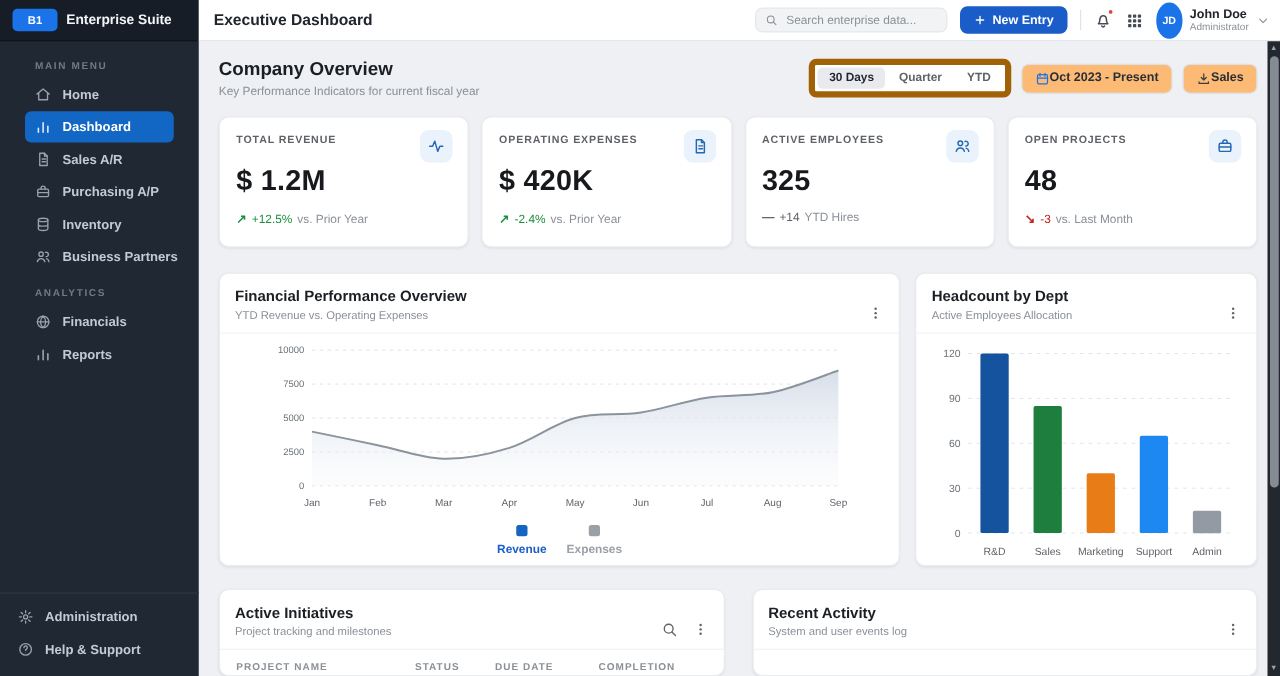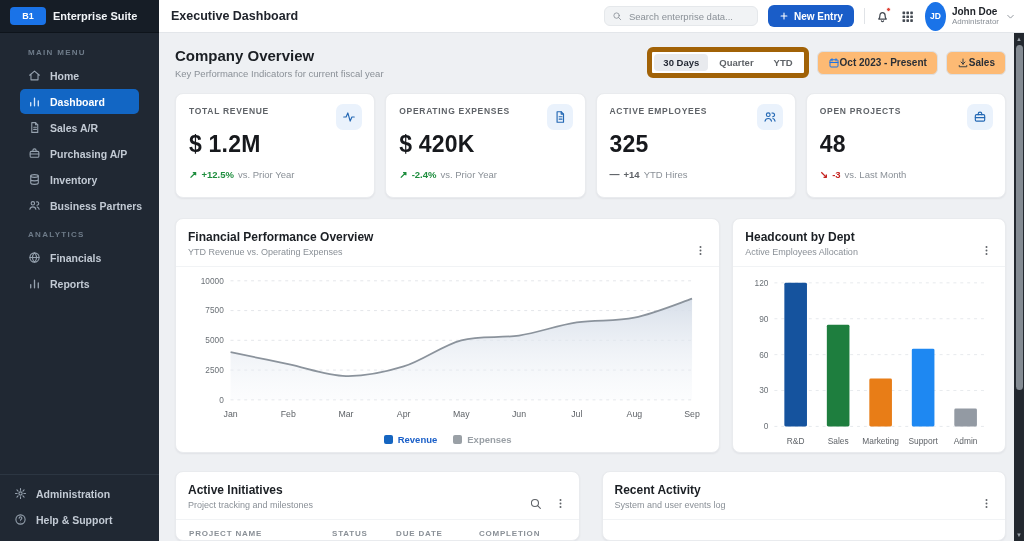--- a/index.html
+++ b/index.html
@@ -59,37 +59,37 @@
 
   
   .kpi-row{display:flex;gap:10px;height:105px;margin-bottom:20px;flex-shrink:0;}
   .card{background:#fff;border-radius:8px;border:1px solid #e9ebee;box-shadow:0 1px 2px rgba(16,24,40,.06);}
   .kpi-card{flex:1;position:relative;padding:12px 13px;}
   .kpi-label{font-size:8.5px;font-weight:bold;color:#5f6368;letter-spacing:.7px;padding-right:34px;}
   .kpi-chip{position:absolute;top:10px;right:12px;width:26px;height:26px;border-radius:7px;background:#eaf2fc;color:#2468b4;display:flex;align-items:center;justify-content:center;}
   .kpi-chip svg{width:14px;height:14px;}
   .kpi-value{font-size:23px;font-weight:bold;color:#17191d;margin-top:15px;letter-spacing:.2px;}
   .kpi-trend{display:flex;align-items:center;gap:4px;margin-top:11px;font-size:9.5px;}
-  .tg{font-weight:bold;font-size:10px;} .tv{font-weight:bold;text-align:center;}
+  .tg{font-weight:bold;font-size:10px;} .tv{font-weight:normal;text-align:center;}
   .t-green{color:#1e8e3e;} .t-red{color:#c5221f;} .t-gray{color:#5f6368;}
   .kpi-context{color:#8a9097;}
 
   
   .charts-row{display:flex;gap:12px;height:235px;margin-bottom:18px;flex-shrink:0;min-height:0;}
   .chart-card{overflow:hidden;display:flex;flex-direction:column;min-width:0;}
   .chart-card-financial{flex:2;}
   .chart-card-headcount{flex:1;}
   .card-header{display:flex;align-items:flex-end;padding:11px 12px 9px;border-bottom:1px solid #f1f3f5;flex-shrink:0;}
   .card-title{font-size:12px;font-weight:bold;color:#1b1f24;}
   .card-sub{font-size:9px;color:#8a9097;margin-top:3px;}
   .card-actions{margin-left:auto;display:flex;gap:12px;align-items:center;color:#5f6368;}
   .kebab,.hdr-ic{width:13px;height:13px;cursor:pointer;flex-shrink:0;}
   .chart-body{flex:1;min-height:0;padding:6px 8px 0;}
   .legend-row{display:flex;justify-content:center;gap:16px;padding:1px 0 7px;flex-shrink:0;}
-  .legend-item{display:flex;align-items:center;gap:5px;font-size:9.5px;font-weight:600;cursor:pointer;}
+  .legend-item{display:flex;align-items:center;gap:5px;font-size:9.5px;font-weight:600;cursor:pointer;flex-direction:column;}
   .legend-swatch{width:9px;height:9px;border-radius:2px;flex-shrink:0;}
 
   
   .bottom-row{display:flex;gap:22px;flex:1;min-height:0;}
   .bottom-card{flex:1;overflow:hidden;display:flex;flex-direction:column;min-width:0;}
   .table-cols{display:flex;padding:9px 13px 0;}
   .tcol{font-size:8px;font-weight:bold;letter-spacing:.8px;color:#8a9097;white-space:nowrap;}
   .badge-stub{width:36px;height:14px;border-radius:4px;background:#8a9097;margin:10px 13px;}
 
   

